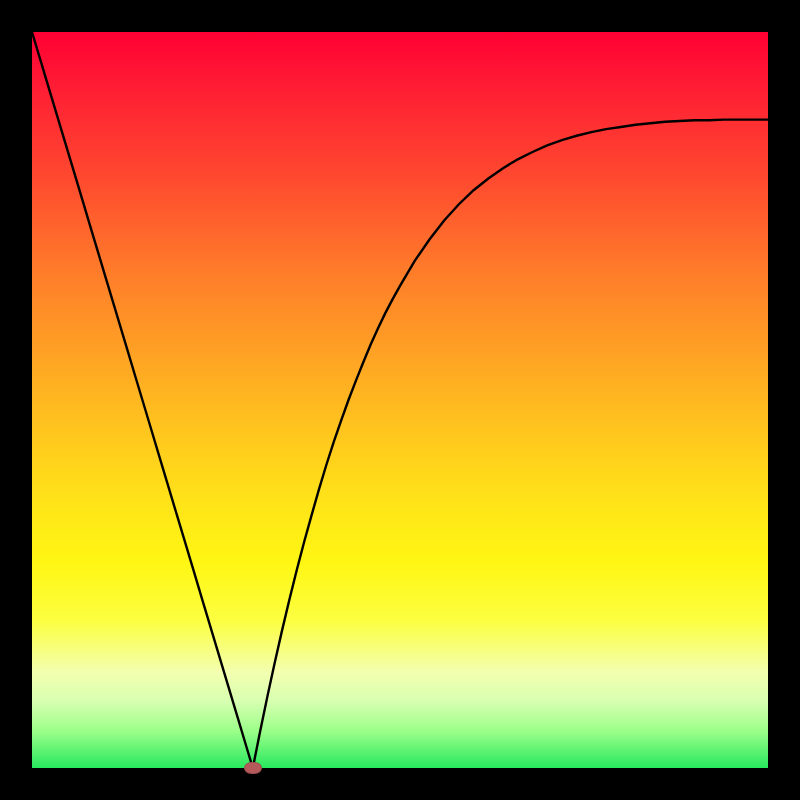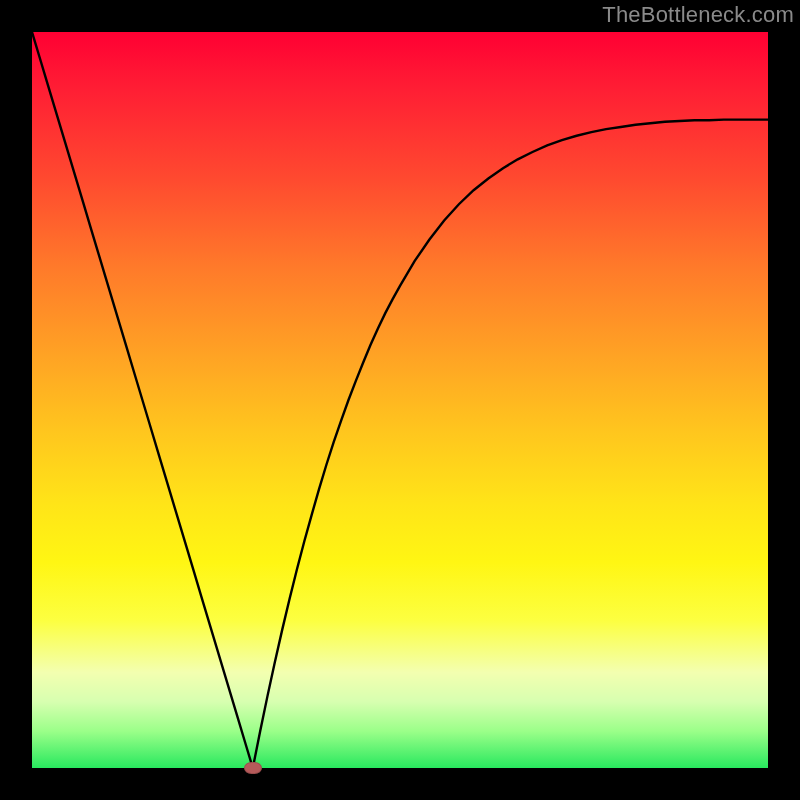--- a/index.html
+++ b/index.html
@@ -65,21 +65,20 @@
     border-radius: 50% / 60%;
     z-index: 4;
     transform: translate(-50%, -50%);
     box-shadow: 0 0 0 1px rgba(0,0,0,0.15) inset;
   }
 </style>
 </head>
 <body>
 
 <div class="frame">
-  <div class="watermark">TheBottleneck.com</div>
 
   <div class="plot-area">
     <svg viewBox="0 0 736 736" preserveAspectRatio="none">
       <path id="curve-path" d="M0.00 0.00 L7.36 24.51 L14.72 49.09 L22.08 73.60 L29.44 98.11 L36.80 122.69 L44.16 147.20 L51.52 171.71 L58.88 196.29 L66.24 220.80 L73.60 245.31 L80.96 269.89 L88.32 294.40 L95.68 318.91 L103.04 343.49 L110.40 368.00 L117.76 392.51 L125.12 417.09 L132.48 441.60 L139.84 466.11 L147.20 490.69 L154.56 515.20 L161.92 539.71 L169.28 564.29 L176.64 588.80 L184.00 613.31 L191.36 637.89 L198.72 662.40 L206.08 686.91 L213.44 711.49 L220.80 736.00 L228.16 699.20 L235.52 663.87 L242.88 630.02 L250.24 597.63 L257.60 566.72 L264.96 537.28 L272.32 509.31 L279.68 482.82 L287.04 457.06 L294.40 432.77 L301.76 409.95 L309.12 388.61 L316.48 368.00 L323.84 348.86 L331.20 330.46 L338.56 312.80 L345.92 296.61 L353.28 281.15 L360.64 267.17 L368.00 253.92 L382.72 228.90 L397.44 207.55 L412.16 188.42 L426.88 172.22 L441.60 158.24 L456.32 146.46 L471.04 136.16 L485.76 127.33 L500.48 119.97 L515.20 113.34 L529.92 108.19 L544.64 103.78 L559.36 100.10 L574.08 97.15 L588.80 94.94 L603.52 92.74 L618.24 91.26 L632.96 89.79 L647.68 89.06 L662.40 88.32 L677.12 88.32 L691.84 87.58 L706.56 87.58 L721.28 87.58 L736.00 87.58 " fill="none" stroke="#000000" stroke-width="2.4"></path>
     </svg>
     <div id="min-marker" class="min-marker" style="left: 220.8px; top: 736px; background: rgb(181, 90, 90);"></div>
   </div>
 </div>
 
 </body></html>

